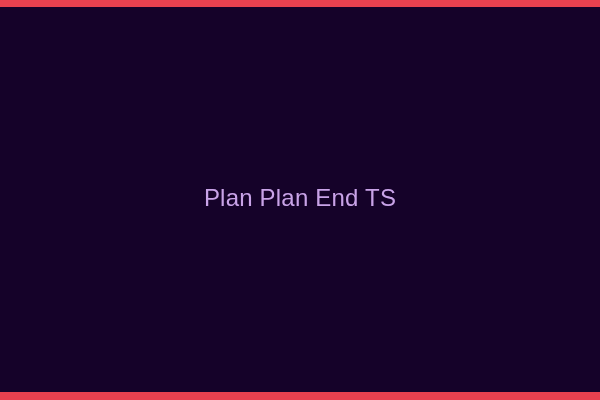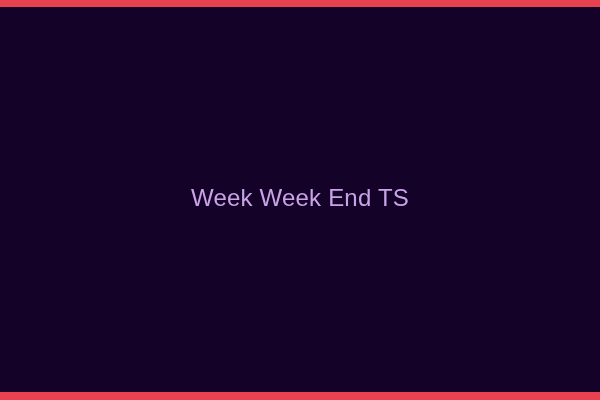--- a/index.html
+++ b/index.html
@@ -65,19 +65,19 @@
 </style>
 </head>
 <body>
 
 <div class="canvas">
 
   <div class="accent-rule top"></div>
 
   <div class="panel-body">
 
-    <span class="placeholder-caption">Week Week End TS</span>
+    <span class="placeholder-caption">Plan Plan End TS</span>
 
   </div>
 
   <div class="accent-rule bottom"></div>
 
 </div>
 
 </body></html>

